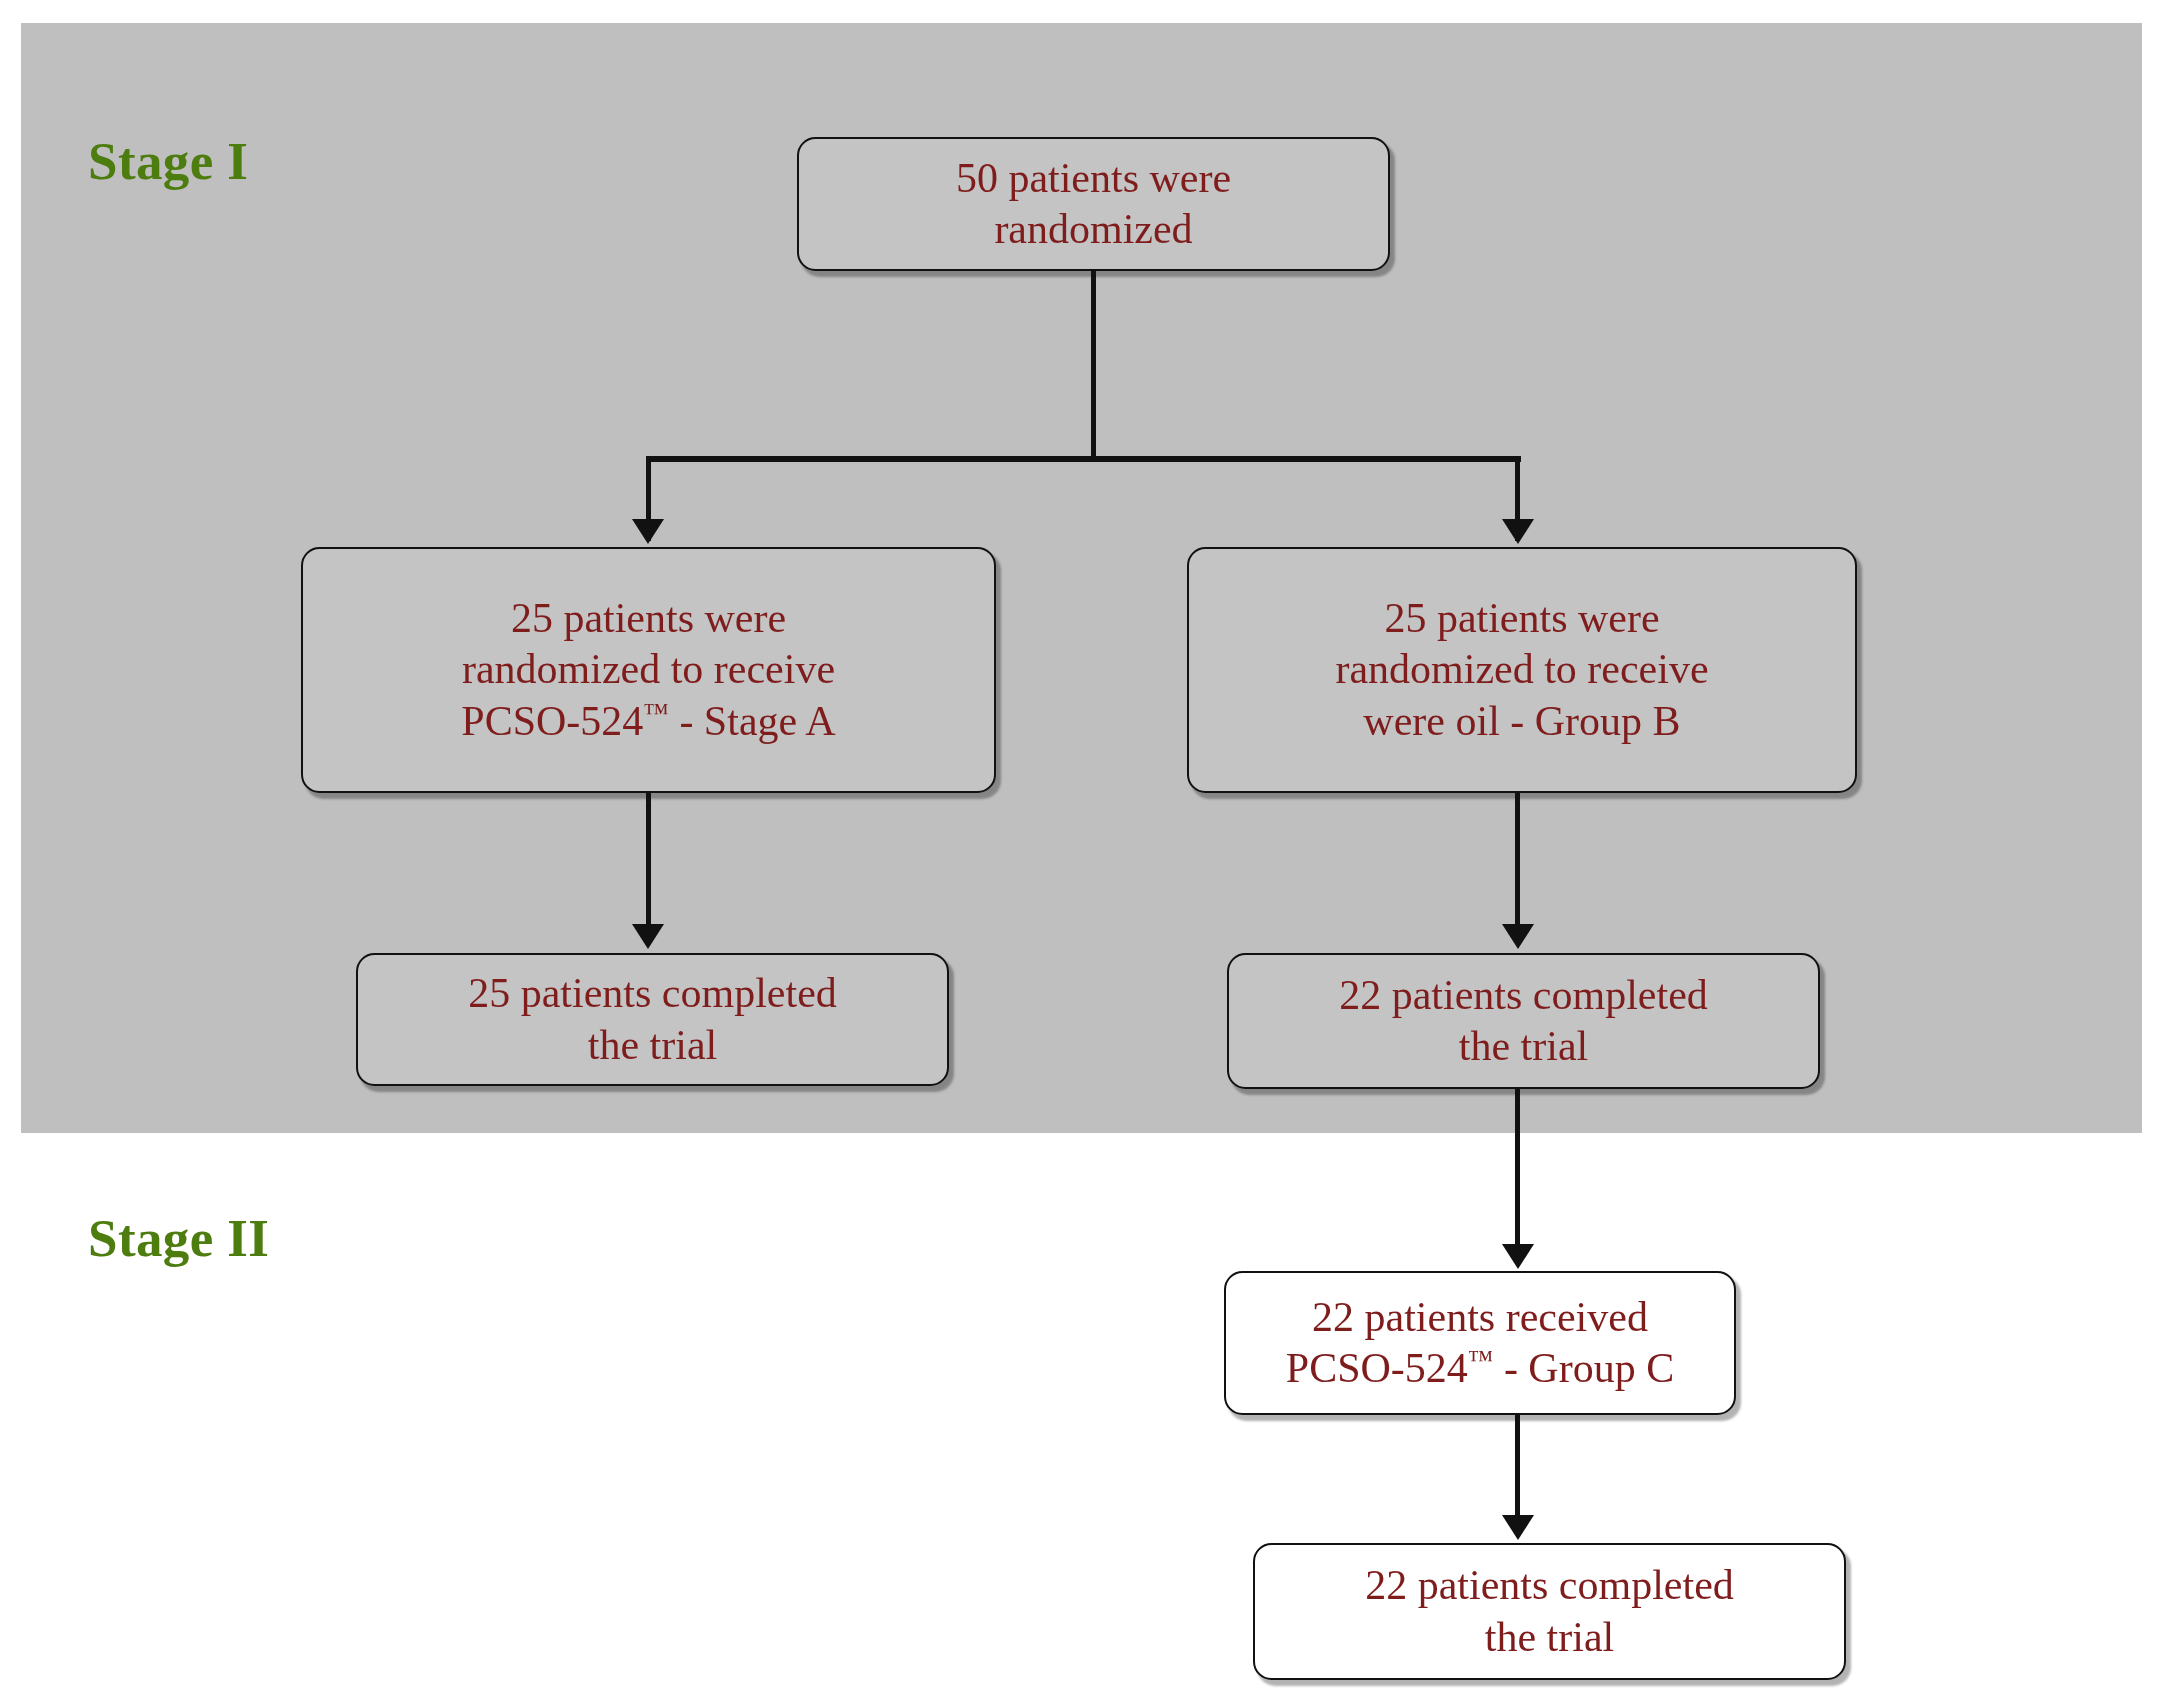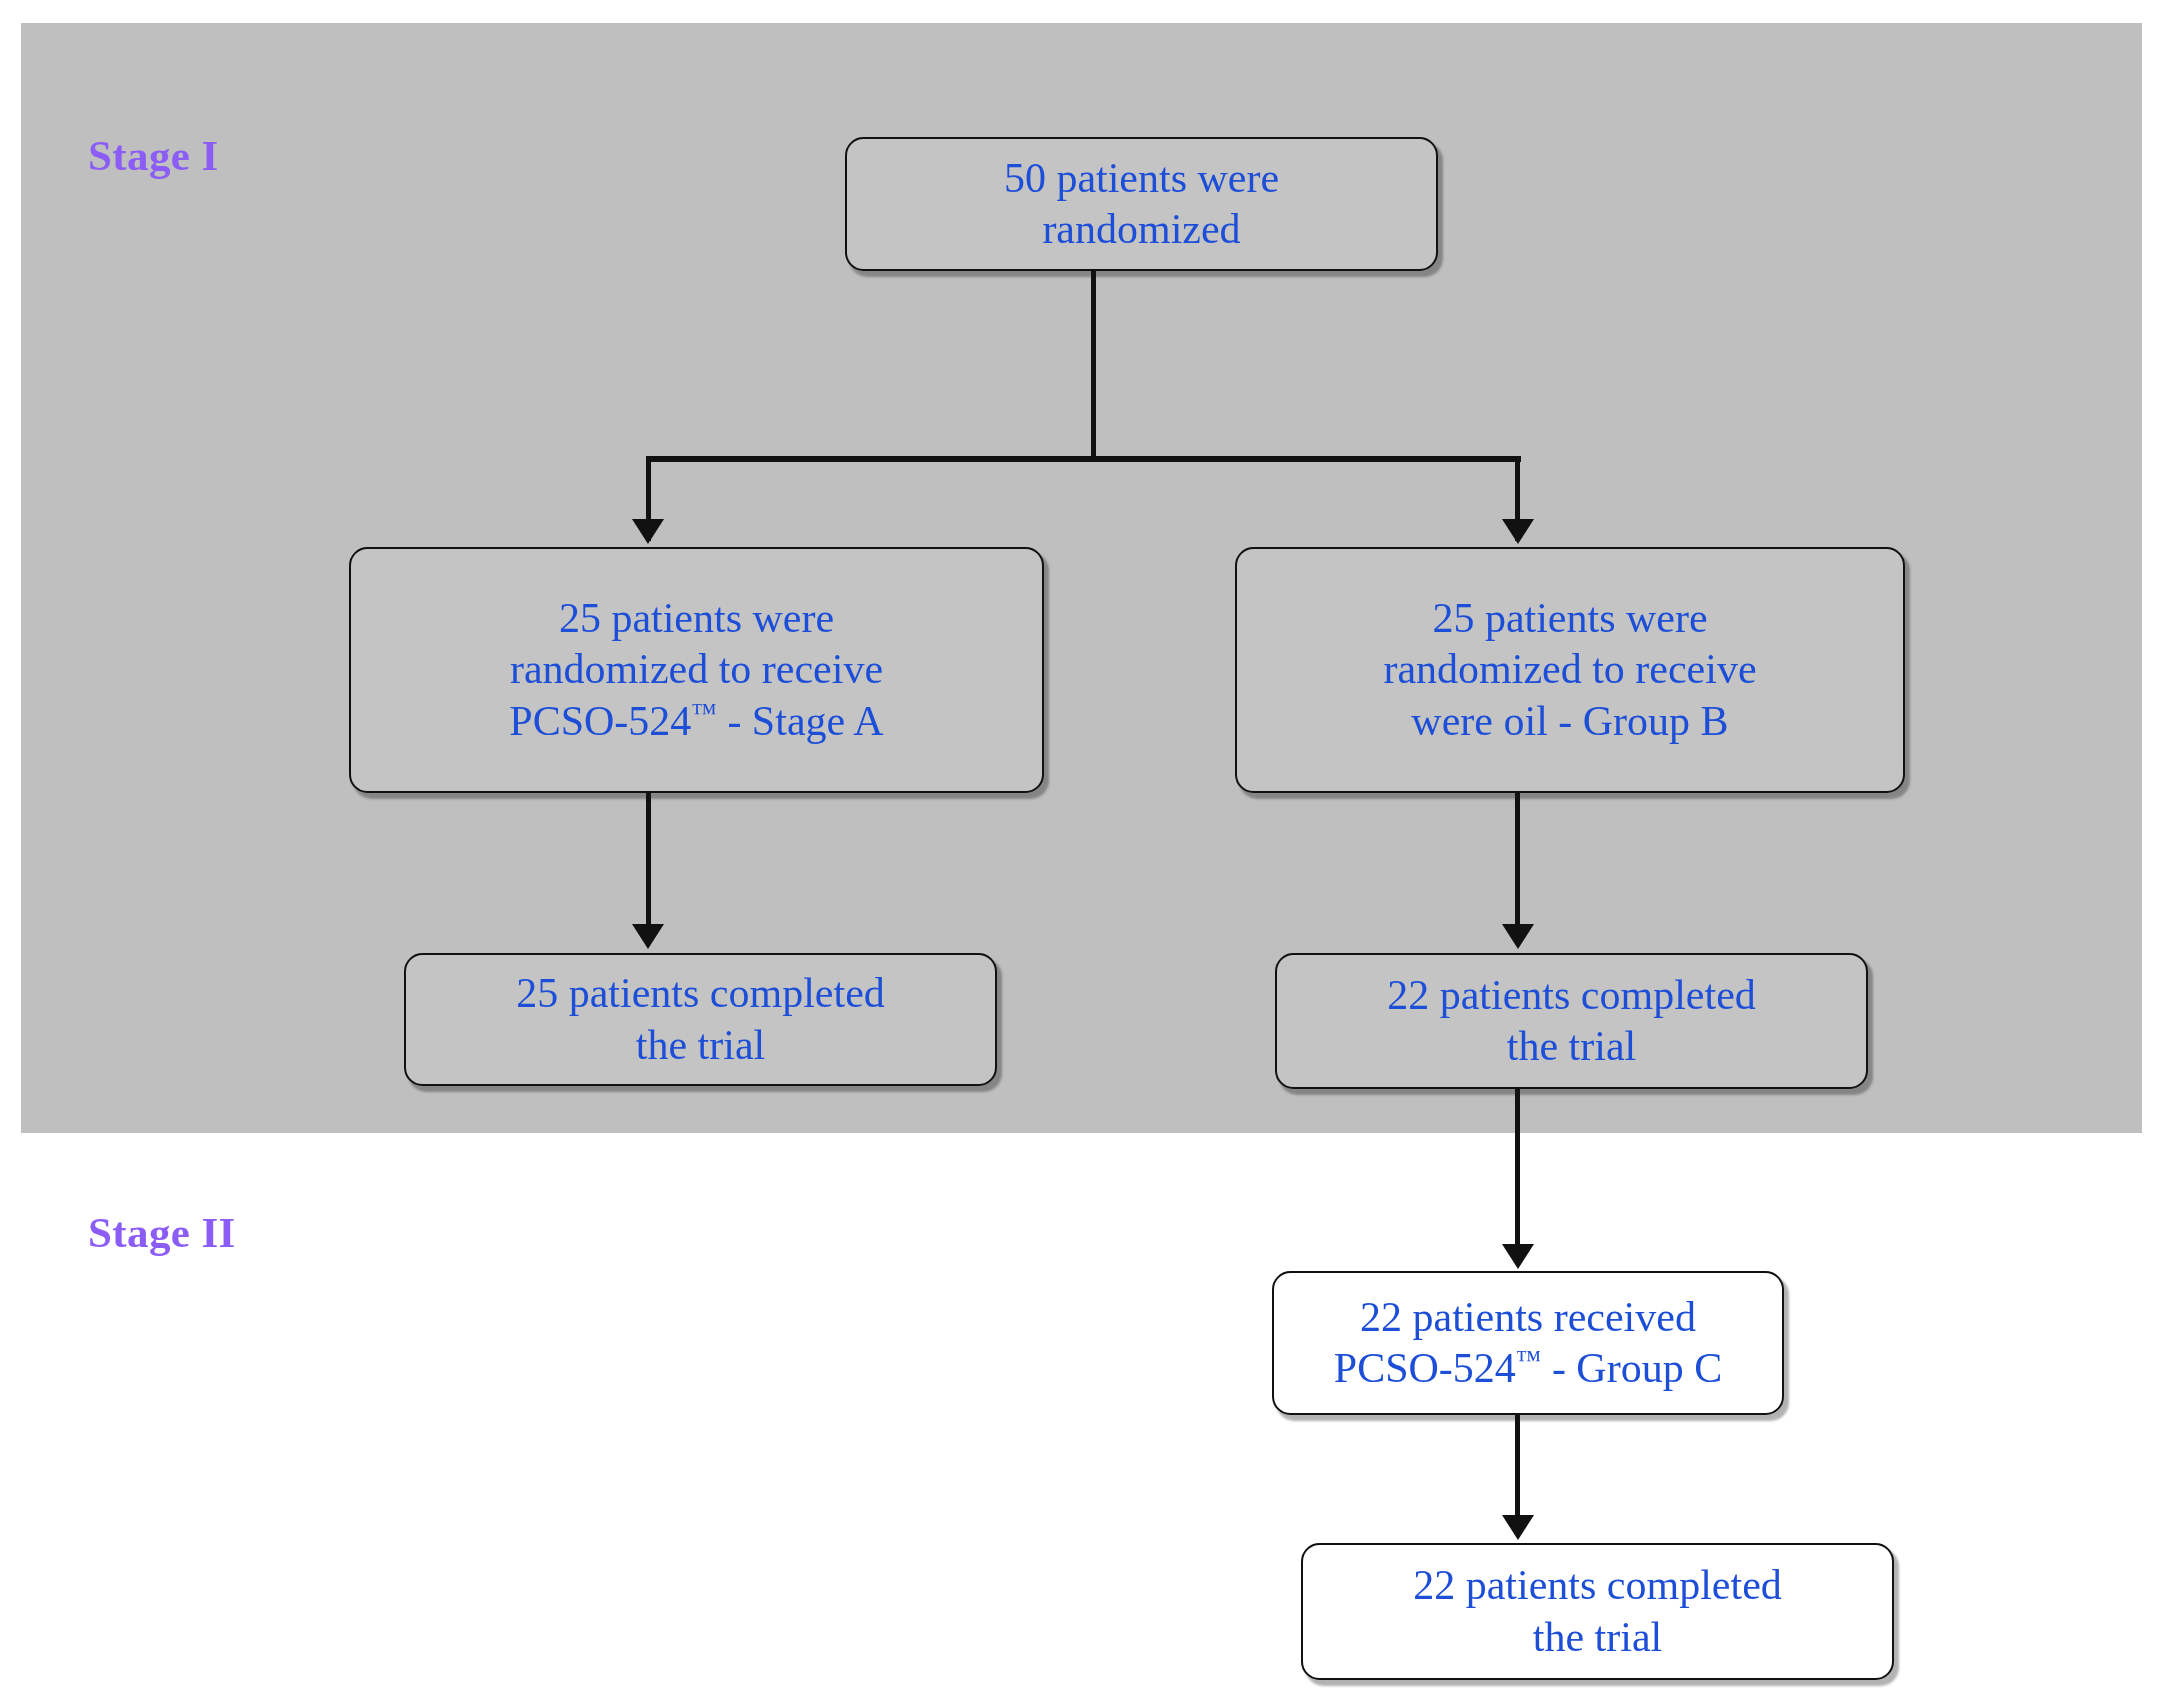--- a/index.html
+++ b/index.html
@@ -24,45 +24,44 @@
     top: 23px;
     width: 2121px;
     height: 1110px;
     background: #bfbfbf;
   }
   
   .stage-label {
     position: absolute;
     font-family: "Liberation Serif", "DejaVu Serif", serif;
     font-weight: bold;
-    font-size: 43px;
-    color: #8b5cf6;
+    font-size: 53px;
+    color: #4d7c0f;
     letter-spacing: 0.4px;
     white-space: nowrap;
   }
   #stage1-label { left: 88px; top: 131px; }
   #stage2-label { left: 88px; top: 1208px; }
 
   
   .node {
     position: absolute;
     box-sizing: border-box;
     border: 2.5px solid #111111;
     border-radius: 18.6px;
     display: flex;
     align-items: center;
     justify-content: center;
     text-align: center;
     font-family: "Liberation Serif", "DejaVu Serif", serif;
     font-size: 42px;
     line-height: 1.22;
-    color: #1d4ed8;
+    color: #7f1d1d;
     box-shadow: 4.2px 5.1px 2.5px rgba(0,0,0,0.30);
     padding: 3.4px 8.5px;
-    margin-left: 48px;
   }
   .node.shaded {
     background: #c4c4c4;
   }
   .node.white {
     background: #ffffff;
   }
   .node .txt { display: block; width: 100%; }
   .tm { font-size: 0.62em; vertical-align: 0.55em; letter-spacing: 0px; }
 

